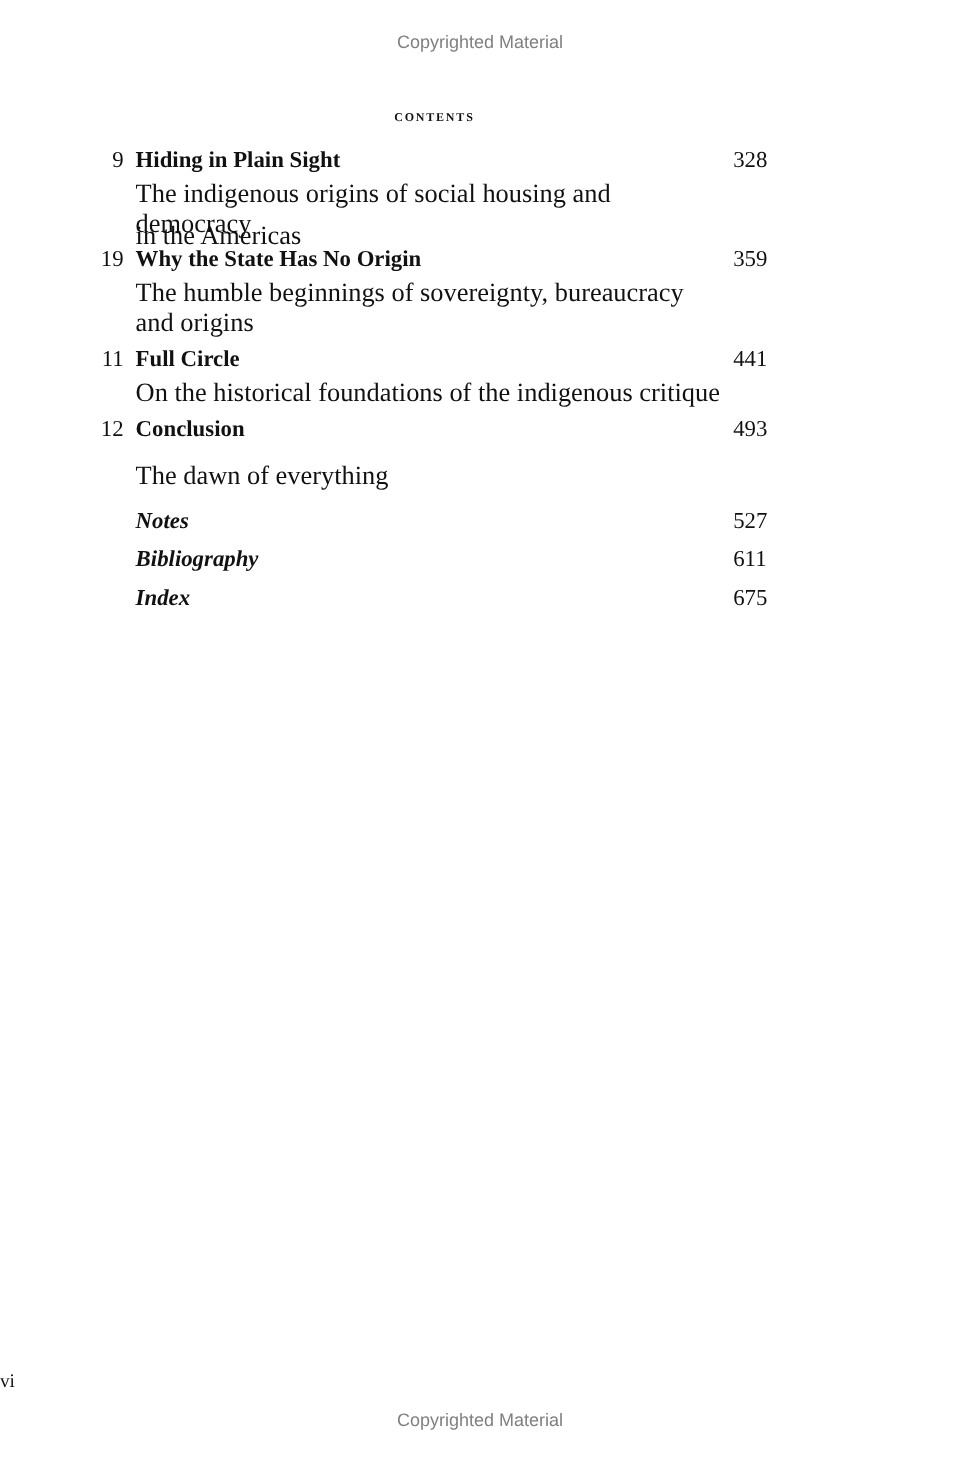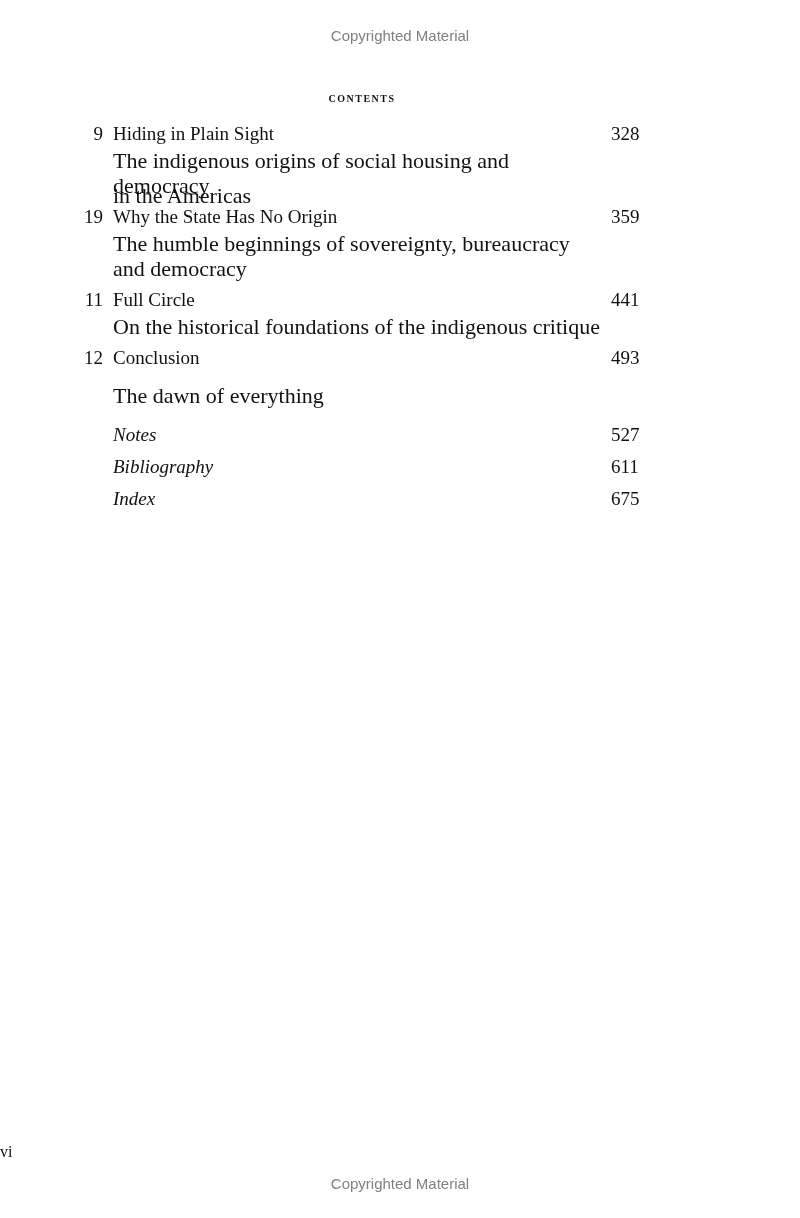--- a/index.html
+++ b/index.html
@@ -3,21 +3,21 @@
 <meta charset="utf-8">
 <style>
   html, body { margin:0; padding:0; background:#ffffff; }
   body { width:800px; height:1218px; position:relative; overflow:hidden; font-family:"Liberation Serif", serif; color:#111; }
   .watermark { position:absolute; left:0; width:800px; text-align:center; font-family:"Liberation Sans", sans-serif; font-weight:normal; font-size:15px; color:#808080; }
   .wm-top { top:27px; }
   .wm-bottom { top:1175px; }
   .heading { position:absolute; top:90px; left:0; width:724px; text-align:center; font-size:14px; letter-spacing:1.5px; font-variant:small-caps; text-transform:lowercase;font-weight:bold; }
   .entry { position:absolute; left:0; width:800px; }
   .num { position:absolute; right:697px; font-size:19px; text-align:right; }
-  .title { position:absolute; left:113px; font-size:19px; }
+  .title { position:absolute; left:113px; font-size:19px;font-weight:bold; }
   .sub { position:absolute; left:113px; font-size:22px; line-height:25px; width:470px; }
   .page { position:absolute; left:611px; font-size:19px;text-align:right; }
   .folio { position:absolute; top:1143px; left:0; width:724px; text-align:left; font-size:16px; }
 </style>
 </head>
 <body>
 
 <div class="watermark wm-top">Copyrighted Material</div>
 <div class="heading">Contents</div>
 
@@ -27,21 +27,21 @@
   <span class="page">328</span>
   <div class="sub" style="top:25px">The indigenous origins of social housing and democracy</div>
   <div class="sub" style="top:60px">in the Americas</div>
 </div>
 
 <div class="entry" style="top:206px">
   <span class="num">19</span>
   <span class="title">Why the State Has No Origin</span>
   <span class="page">359</span>
   <div class="sub" style="top:25px">The humble beginnings of sovereignty, bureaucracy</div>
-  <div class="sub" style="top:50px">and democracy</div>
+  <div class="sub" style="top:50px">and origins</div>
 </div>
 
 <div class="entry" style="top:289px">
   <span class="num">11</span>
   <span class="title">Full Circle</span>
   <span class="page">441</span>
   <div class="sub" style="top:25px; width:520px">On the historical foundations of the indigenous critique</div>
 </div>
 
 <div class="entry" style="top:347px">

